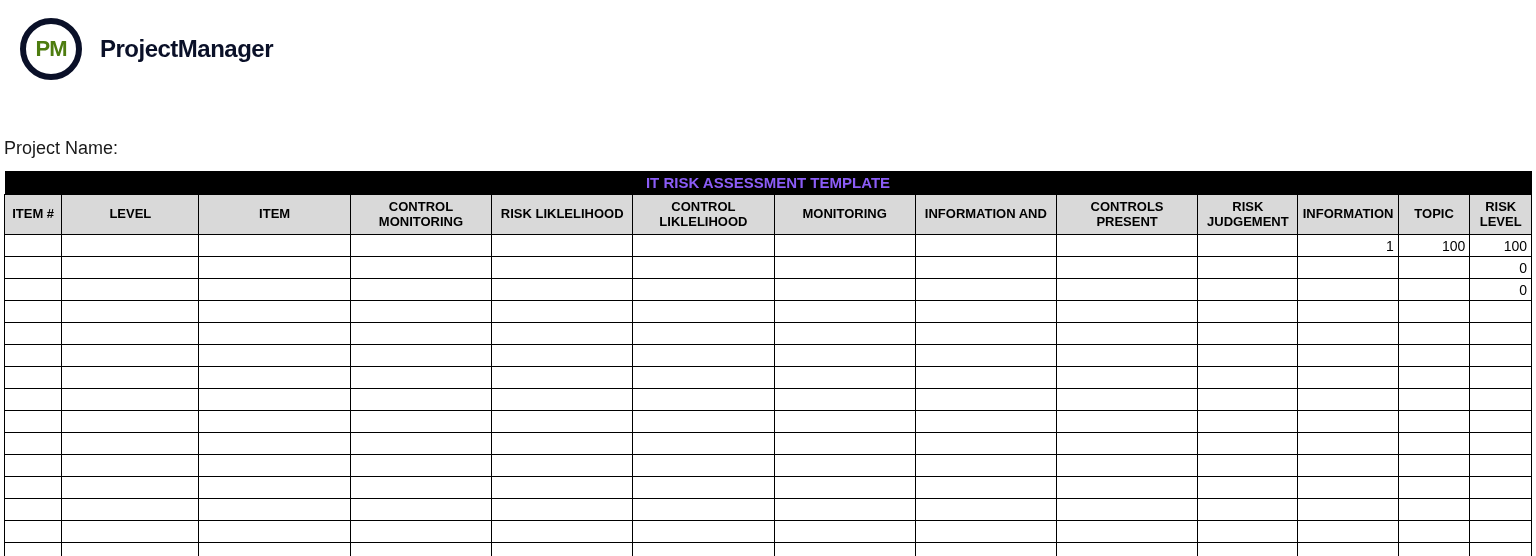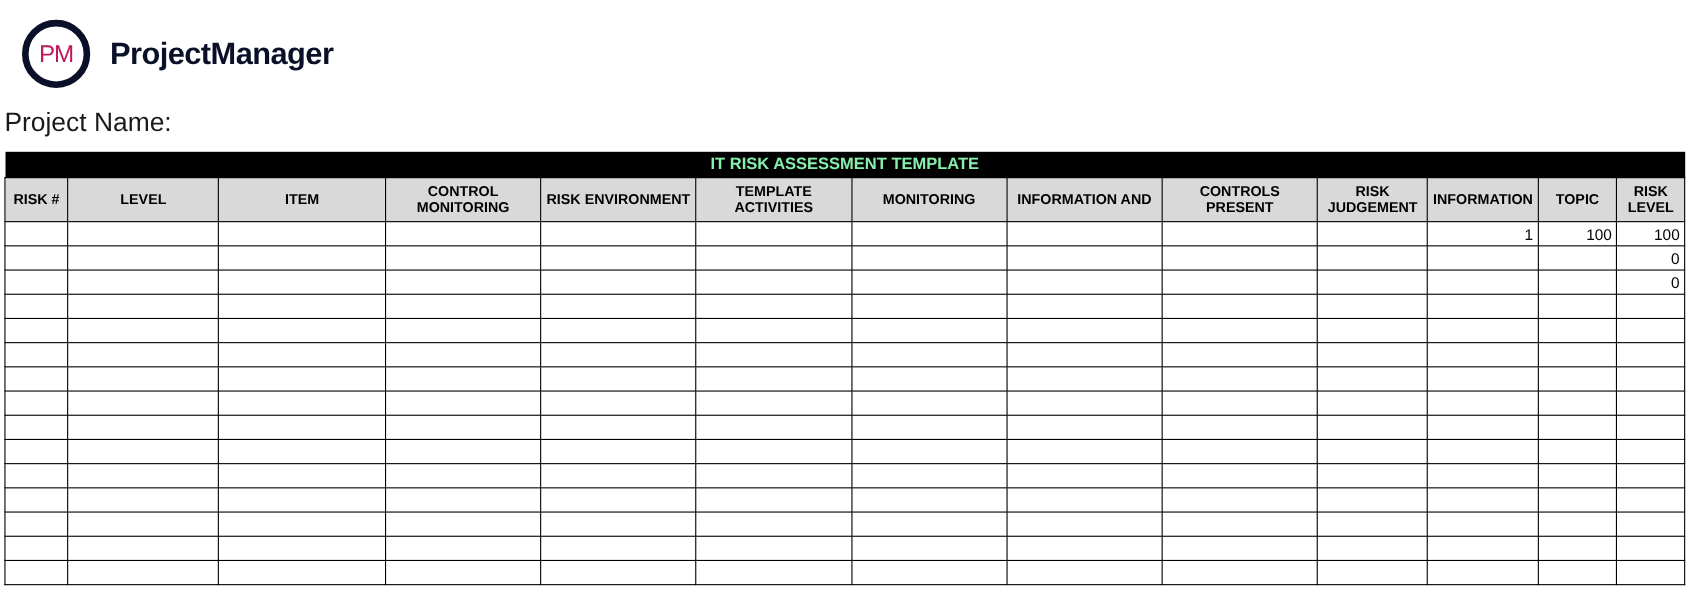--- a/index.html
+++ b/index.html
@@ -23,47 +23,48 @@
       width: 62px;
       height: 62px;
       border: 6px solid #0a1028;
       border-radius: 50%;
       display: flex;
       align-items: center;
       justify-content: center;
       margin-right: 18px;
     }
     .logo-text {
-      font-weight: 400;
+      font-weight: 700;
       font-size: 22px;
-      color: #be185d;
+      color: #4d7c0f;
       letter-spacing: -1px;
     }
     .brand-name {
-      font-size: 28px;
+      font-size: 24px;
       font-weight: 900;
       color: #0a1028;
       letter-spacing: -0.5px;
     }
     .project-name-label {
       padding: 6px 0 12px 4px;
-      font-size: 24px;
+      font-size: 18px;
       color: #1a1a1a;
+      margin-top: 40px;
     }
     .table-container {
       padding: 0 4px;
     }
     table {
       width: 100%;
       border-collapse: collapse;
       table-layout: fixed;
     }
     .title-row td {
       background: #000000;
-      color: #86efac;
+      color: #8b5cf6;
       text-align: center;
       font-weight: 700;
       font-size: 15px;
       padding: 3px 0;
       border: none;
     }
     .header-row th {
       background: #d9d9d9;
       border: 1px solid #000000;
       font-weight: 700;
@@ -124,26 +125,26 @@
       <col class="col-risk-judge">
       <col class="col-likelihood">
       <col class="col-impact">
       <col class="col-risk-level">
     </colgroup>
     <thead>
       <tr class="title-row">
         <td colspan="13">IT RISK ASSESSMENT TEMPLATE</td>
       </tr>
       <tr class="header-row">
-        <th>RISK #</th>
+        <th>ITEM #</th>
         <th>LEVEL</th>
         <th>ITEM</th>
         <th>CONTROL MONITORING</th>
-        <th>RISK ENVIRONMENT</th>
-        <th>TEMPLATE ACTIVITIES</th>
+        <th>RISK LIKLELIHOOD</th>
+        <th>CONTROL LIKLELIHOOD</th>
         <th>MONITORING</th>
         <th>INFORMATION AND</th>
         <th>CONTROLS PRESENT</th>
         <th>RISK JUDGEMENT</th>
         <th>INFORMATION</th>
         <th>TOPIC</th>
         <th>RISK LEVEL</th>
       </tr>
     </thead>
     <tbody id="tbody">

